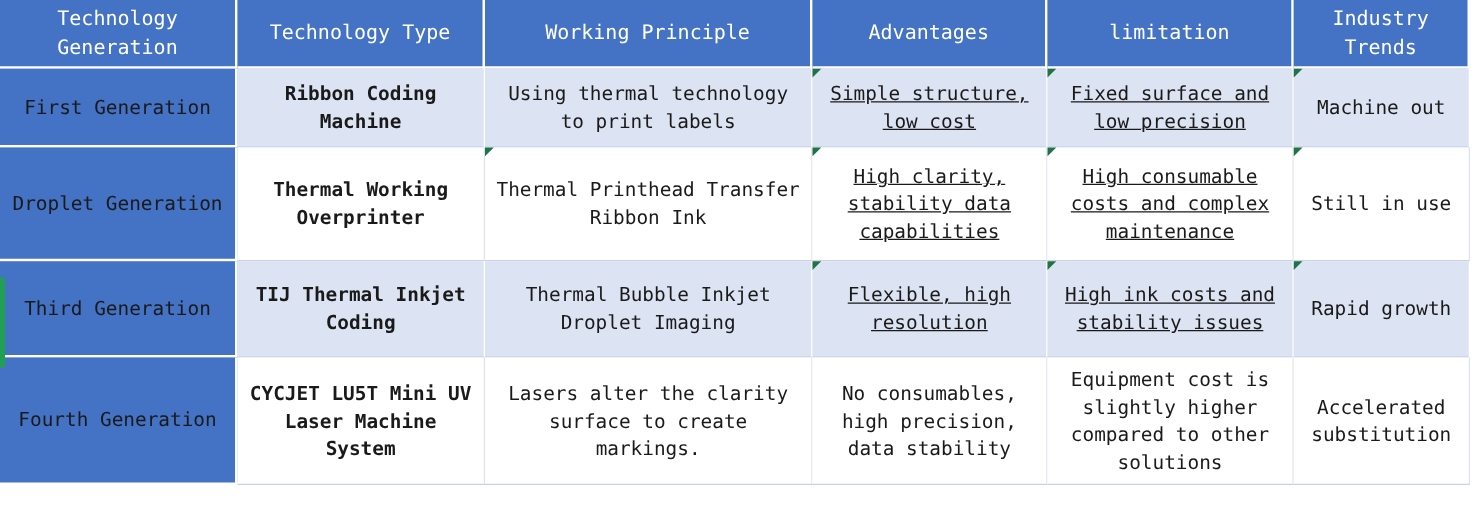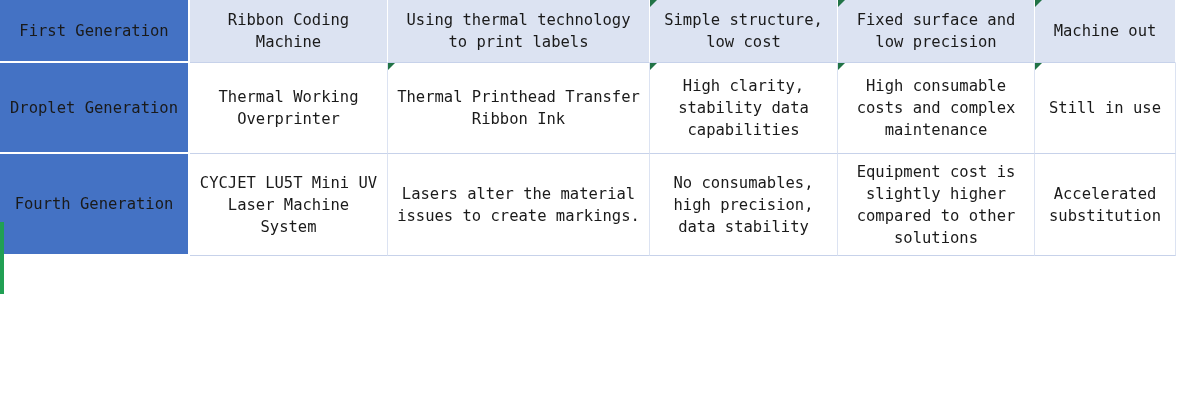--- a/index.html
+++ b/index.html
@@ -68,27 +68,28 @@
     border-right: 1px solid #ffffff;
     border-bottom: 1px solid #c7d2ea;
   }
   tr.band-b td.body-cell {
     background: #ffffff;
     border-right: 1px solid #dce3f2;
     border-bottom: 1px solid #c7d2ea;
   }
 
   td.type-cell {
-    font-weight: normal;
+    font-weight: bold;
     margin-top: 31px;
   }
 
   td.top-align {
     vertical-align: top;
     padding-top: 6px;
+    text-decoration: underline;
   }
 
   
   td.marked::before {
     content: "";
     position: absolute;
     top: 0;
     left: 0;
     width: 0;
     height: 0;
@@ -123,44 +124,66 @@
     <colgroup>
       <col style="width:190px">
       <col style="width:198px">
       <col style="width:262px">
       <col style="width:188px">
       <col style="width:197px">
       <col style="width:141px">
     </colgroup>
 
     <tbody>
+        <tr class="head-row">
+      <td>
+        <span>Technology</span><br>
+        <span>Generation</span>
+      </td>
+      <td>Technology Type</td>
+      <td>Working Principle</td>
+      <td>Advantages</td>
+      <td>limitation</td>
+      <td>
+        <span>Industry</span><br>
+        <span>Trends</span>
+      </td>
+    </tr>
 
     <tr class="band-a" style="height:63px">
       <td class="gen-cell">First Generation</td>
       <td class="body-cell type-cell">Ribbon Coding Machine</td>
       <td class="body-cell">Using thermal technology to print labels</td>
       <td class="body-cell top-align marked">Simple structure, low cost</td>
       <td class="body-cell top-align marked">Fixed surface and low precision</td>
       <td class="body-cell marked">Machine out</td>
     </tr>
 
     <tr class="band-b" style="height:91px">
       <td class="gen-cell">Droplet Generation</td>
       <td class="body-cell type-cell">Thermal Working Overprinter</td>
       <td class="body-cell marked">Thermal Printhead Transfer Ribbon Ink</td>
       <td class="body-cell top-align marked">High clarity, stability data capabilities</td>
       <td class="body-cell top-align marked">High consumable costs and complex maintenance</td>
       <td class="body-cell marked">Still in use</td>
     </tr>
 
+    <tr class="band-a" style="height:77px">
+      <td class="gen-cell">Third Generation</td>
+      <td class="body-cell type-cell">TIJ Thermal Inkjet Coding</td>
+      <td class="body-cell">Thermal Bubble Inkjet Droplet Imaging</td>
+      <td class="body-cell top-align marked">Flexible, high resolution</td>
+      <td class="body-cell top-align marked">High ink costs and stability issues</td>
+      <td class="body-cell marked">Rapid growth</td>
+    </tr>
 
     <tr class="band-b last-row" style="height:102px">
       <td class="gen-cell">Fourth Generation</td>
       <td class="body-cell type-cell">CYCJET LU5T Mini UV Laser Machine System</td>
-      <td class="body-cell">Lasers alter the material issues to create markings.</td>
+      <td class="body-cell">Lasers alter the clarity surface to create markings.</td>
       <td class="body-cell">No consumables, high precision, data stability</td>
       <td class="body-cell">Equipment cost is slightly higher compared to other solutions</td>
       <td class="body-cell">Accelerated substitution</td>
     </tr>
 
   </tbody>
     </table>
 </div>
 
 </body></html>

